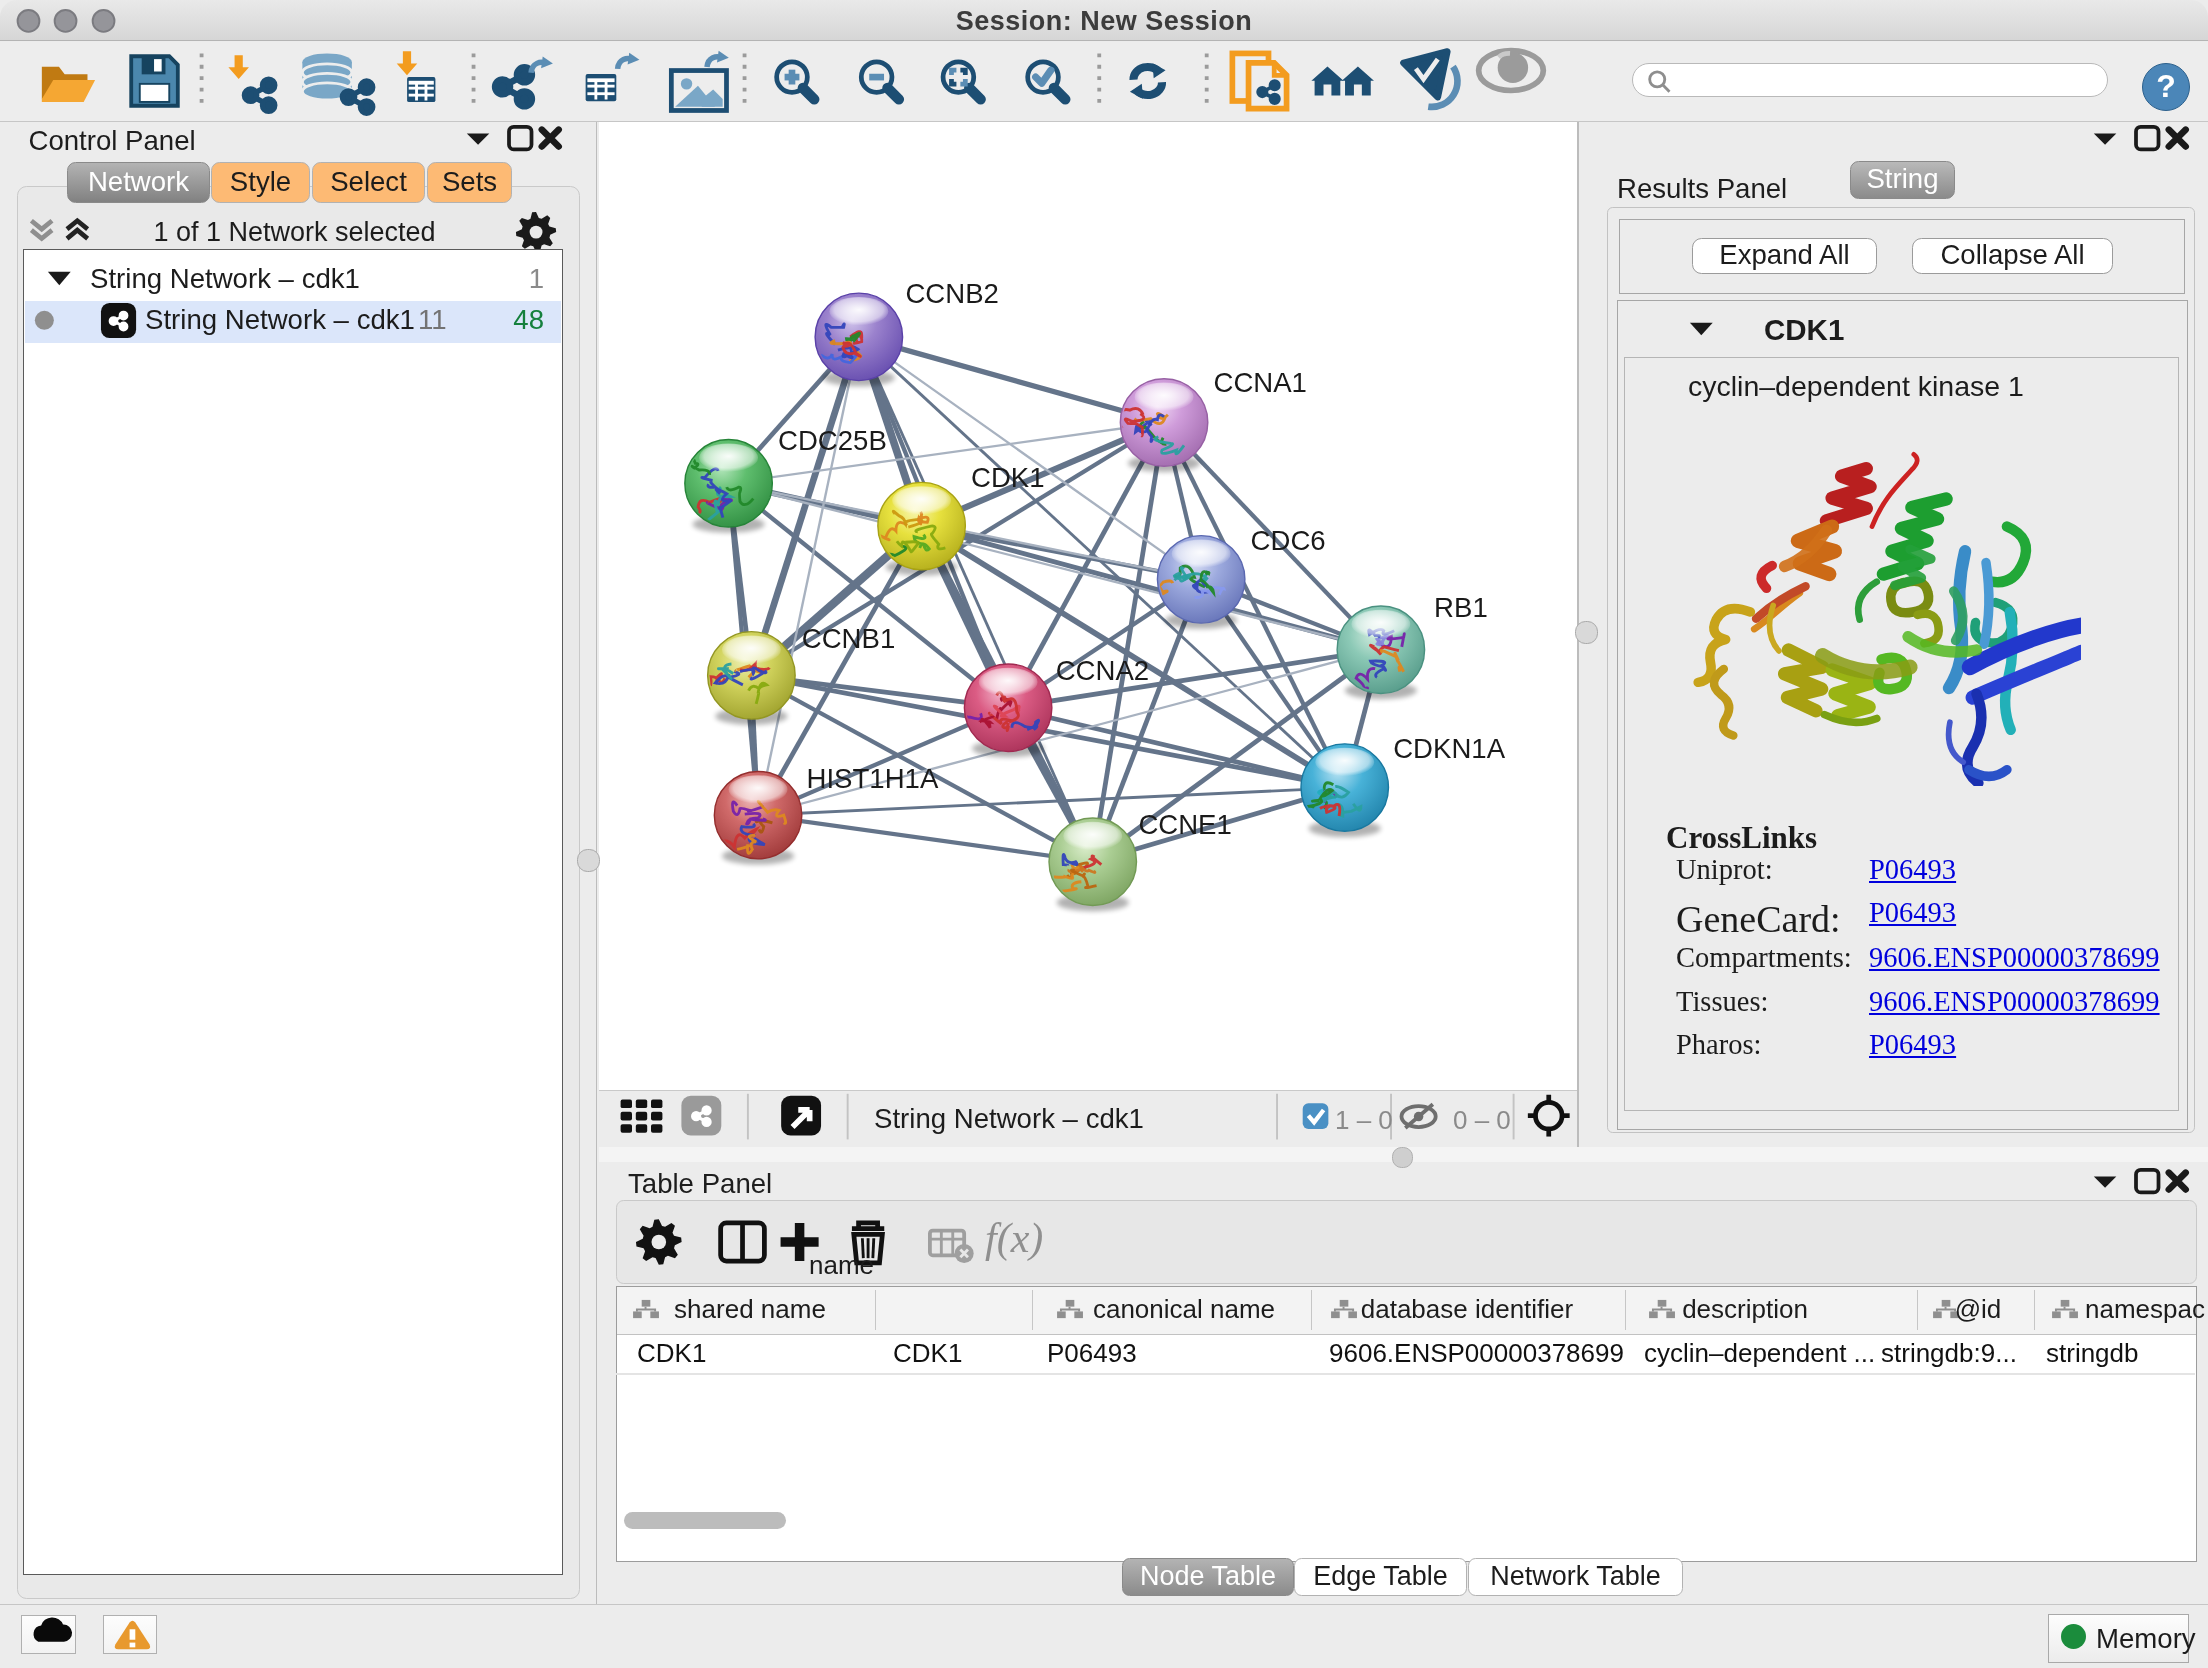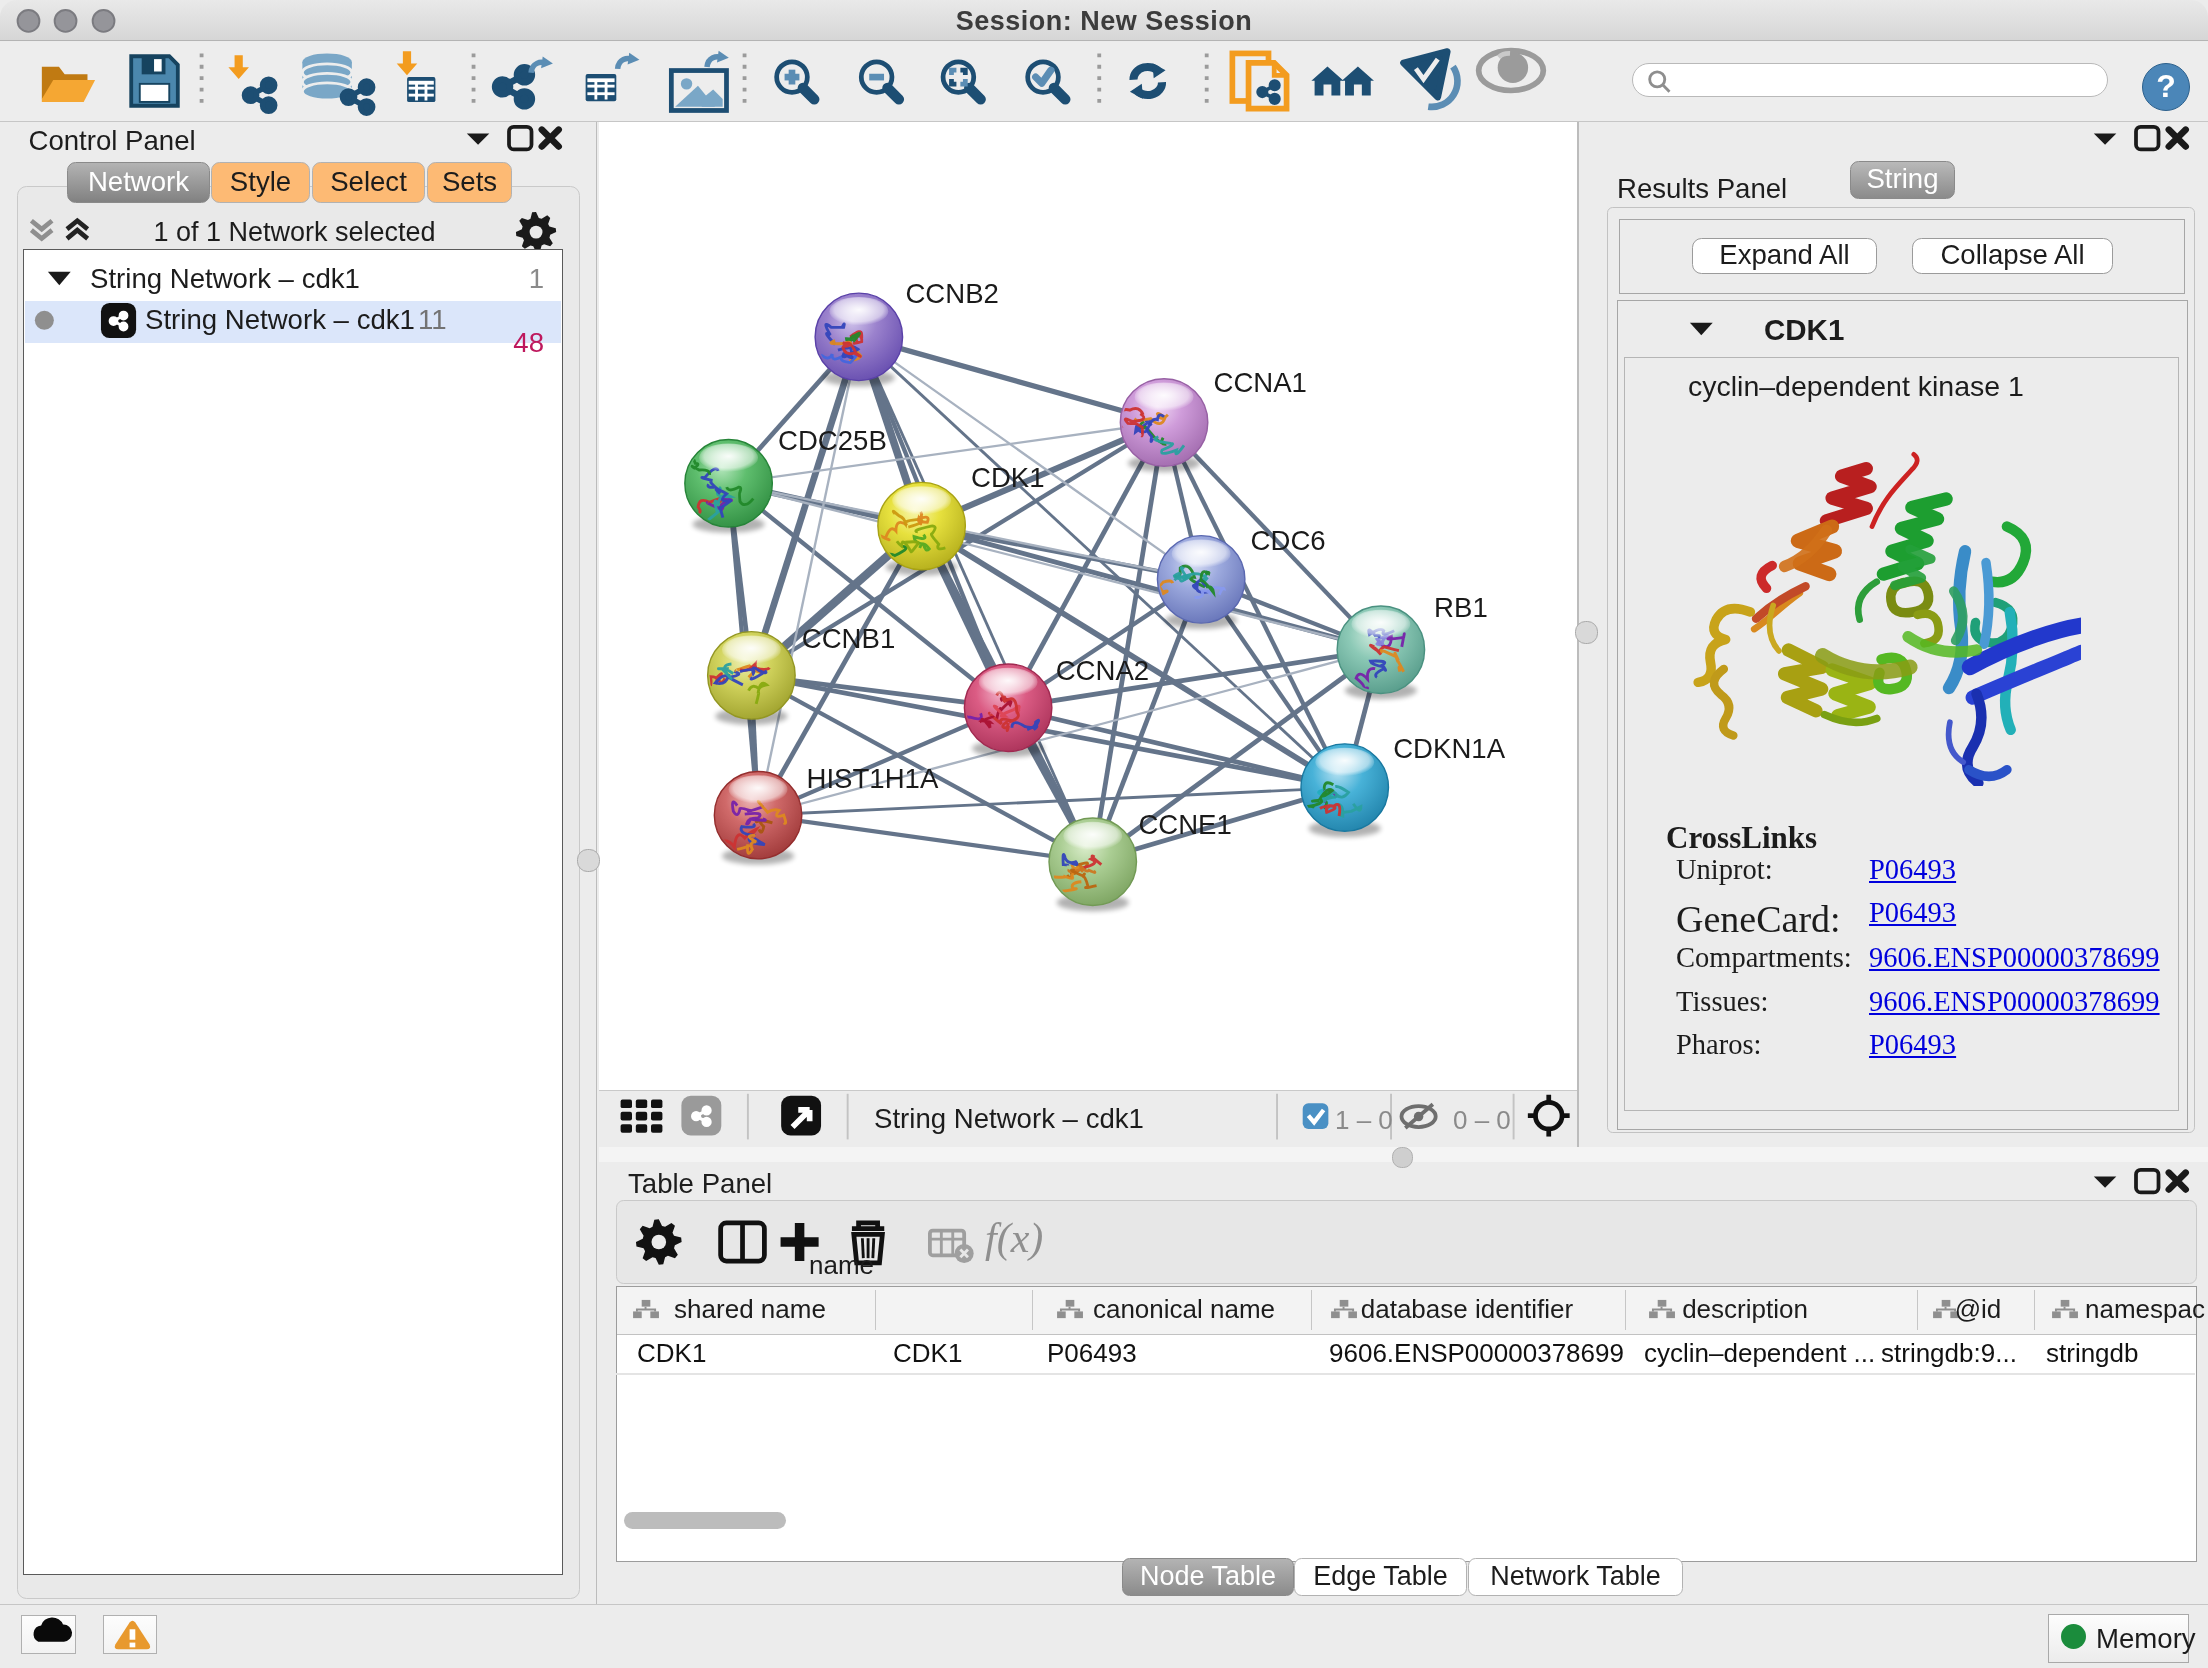--- a/index.html
+++ b/index.html
@@ -197,21 +197,21 @@
       <g stroke="#fff" stroke-width="3.15" fill="#fff">
         <line x1="24.75" y1="14.25" x2="14.25" y2="20.025"></line>
         <line x1="14.25" y1="20.025" x2="24.75" y2="25.8"></line>
         <circle cx="24.75" cy="14.25" r="3.5700000000000003"></circle>
         <circle cx="14.25" cy="20.025" r="3.5700000000000003"></circle>
         <circle cx="24.75" cy="25.8" r="3.5700000000000003"></circle>
       </g>
     </svg>
     <div class="abs" style="left:145px;top:304px;font-size:27.6px;">String Network – cdk1</div>
     <div class="abs" style="left:418px;top:304px;width:71px;text-align:left;font-size:27.6px;color:#737373;">11</div>
-    <div class="abs" style="left:476px;top:304px;width:68px;text-align:right;font-size:27.6px;color:#be185d;margin-top:23px;">48</div>
+    <div class="abs" style="left:476px;top:304px;width:68px;text-align:right;font-size:27.6px;color:#15803d;">48</div>
 <div id="netview" class="abs"></div>
     <div class="abs" style="left:1577px;top:122px;width:1.9px;height:1025px;background:#bcbcbc;"></div>
     <svg class="abs" style="left:599px;top:122px" width="978" height="1025" viewBox="0 0 1028 1078">
       <defs>
         <radialGradient id="gCCNB2" cx="0.42" cy="0.32" r="0.82">
           <stop offset="0" stop-color="#cfc2ea"></stop>
           <stop offset="0.35" stop-color="#9b82cd"></stop>
           <stop offset="1" stop-color="#5a41a8"></stop>
         </radialGradient>
         <radialGradient id="gCCNA1" cx="0.42" cy="0.32" r="0.82">

